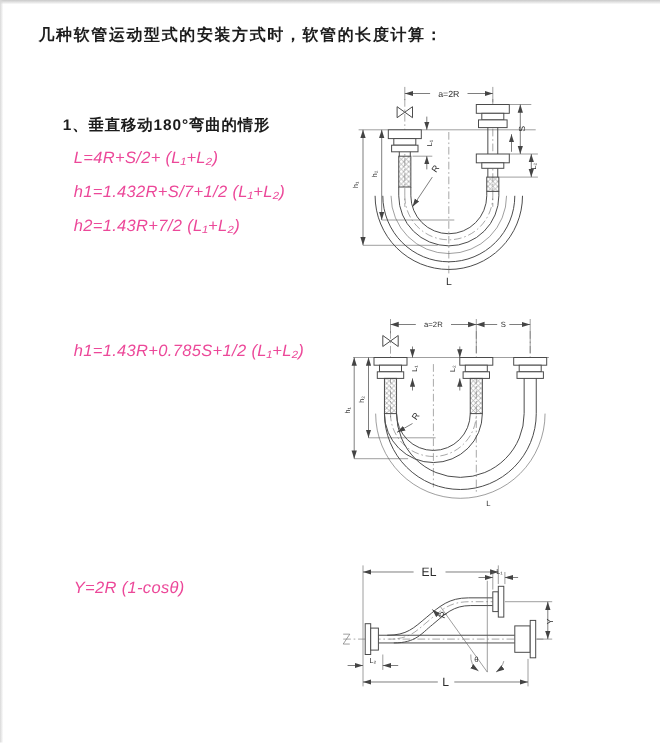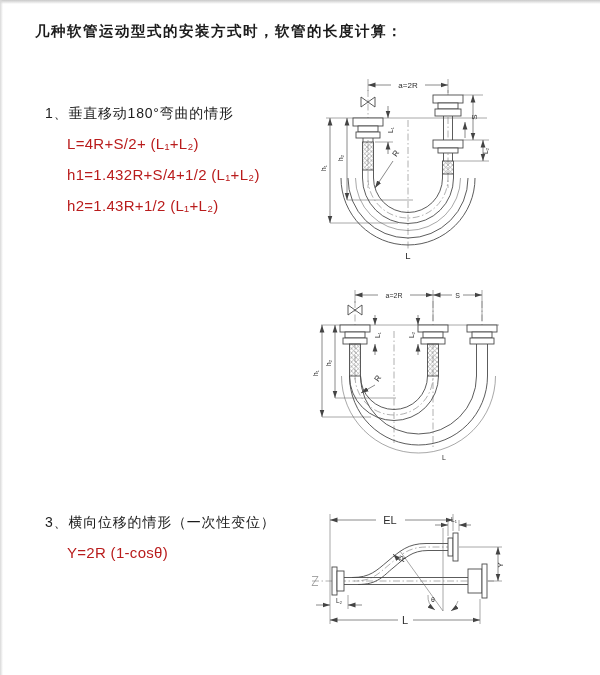--- a/index.html
+++ b/index.html
@@ -11,22 +11,22 @@
   .edge-top{position:absolute;left:0;top:0;width:600px;height:4px;
     background:linear-gradient(#c9c9c9,rgba(255,255,255,0));}
   .edge-left{position:absolute;left:0;top:0;width:3px;height:675px;
     background:linear-gradient(to right,#d9d9d9,rgba(255,255,255,0));}
   .doc-title{
     position:absolute;left:35px;top:22px;font-size:14.5px;font-weight:bold;
     letter-spacing:1.5px;white-space:nowrap;
   }
   .section{position:absolute;left:45px;width:280px;}
   .sec1{top:104px;}  .sec2{top:298px;}  .sec3{top:513px;}
-  .heading{font-size:14px;font-weight:normal;letter-spacing:0.8px;line-height:18px;white-space:nowrap;}
-  .formula{font-size:15px;line-height:19px;margin:12px 0 0 22px;letter-spacing:0.3px;white-space:nowrap;color:#b91c1c;}
+  .heading{font-size:14px;font-weight:bold;letter-spacing:0.8px;line-height:18px;white-space:nowrap;margin-left:12px;}
+  .formula{font-size:15px;line-height:19px;margin:12px 0 0 22px;letter-spacing:0.3px;white-space:nowrap;color:#ec4899;font-style:italic;}
   .diagram{position:absolute;}
   .dg1{left:313px;top:66px;}
   .dg2{left:311px;top:281px;}
   .dg3{left:302px;top:503px;}
   
   .ln{stroke:#4a4a4a;stroke-width:0.9;fill:none;}
   .thin{stroke:#5f5f5f;stroke-width:0.55;fill:none;}
   .dim{stroke:#4a4a4a;stroke-width:0.65;fill:none;}
   .cl{stroke:#6e6e6e;stroke-width:0.55;fill:none;stroke-dasharray:7 2.5 1.5 2.5;}
   .fl{fill:#ffffff;stroke:#4a4a4a;stroke-width:0.9;}
@@ -38,22 +38,22 @@
 <body>
 
 <div class="edge-top"></div>
 <div class="edge-left"></div>
 
 <div class="doc-title">几种软管运动型式的安装方式时，软管的长度计算：</div>
 
 <div class="section sec1">
   <div class="heading">1、垂直移动180°弯曲的情形</div>
   <div class="formula">L=4R+S/2+ (L₁+L₂)</div>
-  <div class="formula">h1=1.432R+S/4+1/2 (L₁+L₂)</div>
-  <div class="formula">h2=1.43R+1/2 (L₁+L₂)</div>
+  <div class="formula">h1=1.432R+S/7+1/2 (L₁+L₂)</div>
+  <div class="formula">h2=1.43R+7/2 (L₁+L₂)</div>
 </div>
 
 <svg class="diagram dg1" width="285" height="200" viewBox="0 0 285 200">
   <defs>
     <marker id="arr1" viewBox="0 0 8 6" markerWidth="8" markerHeight="6" refX="7.5" refY="3" orient="auto-start-reverse" markerUnits="userSpaceOnUse">
       <path d="M0,0.6 L7.5,3 L0,5.4 Z" fill="#444"></path>
     </marker>
     <pattern id="hat1" width="4.5" height="4.5" patternUnits="userSpaceOnUse">
       <path d="M0,0 L4.5,4.5 M4.5,0 L0,4.5" stroke="#8f8f8f" stroke-width="0.6"></path>
     </pattern>
@@ -146,20 +146,21 @@
   <g>
     <line class="dim" x1="80" y1="95" x2="62" y2="122" marker-end="url(#arr1)"></line>
     <text class="d f8" transform="rotate(-55 85 89)" x="85" y="89" text-anchor="middle">R</text>
   </g>
 
   <rect class="wt" x="90" y="185" width="10" height="11"></rect>
   <text class="d f9" x="95" y="193" text-anchor="middle">L</text>
 </svg>
 
 <div class="section sec2">
+  <div class="formula">h1=1.43R+0.785S+1/2 (L₁+L₂)</div>
 </div>
 
 <svg class="diagram dg2" width="288" height="192" viewBox="0 0 288 192">
   <defs>
     <marker id="arr2" viewBox="0 0 8 6" markerWidth="8" markerHeight="6" refX="7.5" refY="3" orient="auto-start-reverse" markerUnits="userSpaceOnUse">
       <path d="M0,0.6 L7.5,3 L0,5.4 Z" fill="#444"></path>
     </marker>
     <pattern id="hat2" width="4.5" height="4.5" patternUnits="userSpaceOnUse">
       <path d="M0,0 L4.5,4.5 M4.5,0 L0,4.5" stroke="#8f8f8f" stroke-width="0.6"></path>
     </pattern>
@@ -241,21 +242,20 @@
 
   <g>
     <line class="dim" x1="64" y1="104" x2="50" y2="112" marker-end="url(#arr2)"></line>
     <text class="d f8" transform="rotate(-55 69 99)" x="69" y="99" text-anchor="middle">R</text>
   </g>
 
   <text class="d f7" x="133" y="179" text-anchor="middle">L</text>
 </svg>
 
 <div class="section sec3">
-  <div class="heading">3、横向位移的情形（一次性变位）</div>
   <div class="formula">Y=2R (1-cosθ)</div>
 </div>
 
 <svg class="diagram dg3" width="298" height="150" viewBox="0 0 298 150">
   <defs>
     <marker id="arr3" viewBox="0 0 8 6" markerWidth="8" markerHeight="6" refX="7.5" refY="3" orient="auto-start-reverse" markerUnits="userSpaceOnUse">
       <path d="M0,0.6 L7.5,3 L0,5.4 Z" fill="#444"></path>
     </marker>
   </defs>
 

